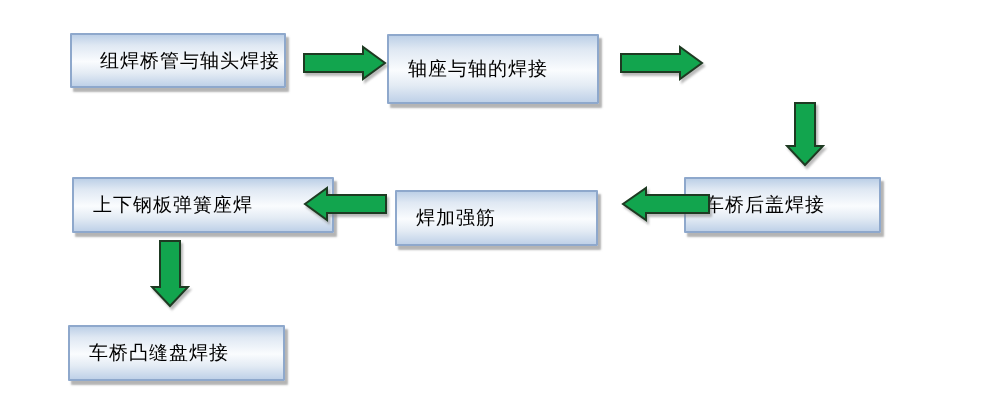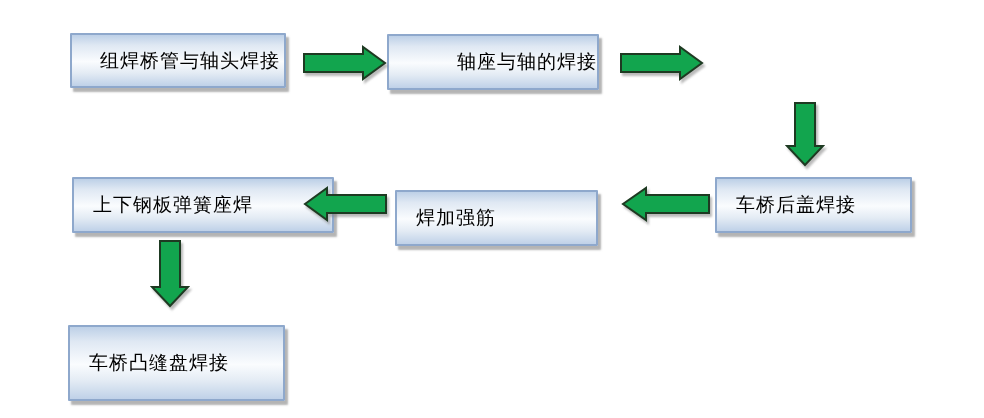--- a/index.html
+++ b/index.html
@@ -44,38 +44,38 @@
 </style>
 </head>
 <body>
 
 <div class="canvas">
 
   <div class="node" style="left:70px; top:33px; width:216px; height:55px;padding-left:28px;">
     <span>组焊桥管与轴头焊接</span>
   </div>
 
-  <div class="node" style="left:387px; top:34px; width:212px; height:56px;justify-content:flex-end;">
+  <div class="node" style="left:387px; top:34px; width:212px; height:70px;">
     <span>轴座与轴的焊接</span>
   </div>
 
 
-  <div class="node" style="left:715px; top:177px; width:197px; height:56px;">
+  <div class="node" style="left:684px; top:177px; width:197px; height:56px;">
     <span>车桥后盖焊接</span>
   </div>
 
   <div class="node" style="left:395px; top:178px; width:203px; height:56px;margin-top:12px;">
     <span>焊加强筋</span>
   </div>
 
   <div class="node" style="left:72px; top:177px; width:262px; height:56px;">
     <span>上下钢板弹簧座焊</span>
   </div>
 
-  <div class="node" style="left:68px; top:325px; width:217px; height:76px;">
+  <div class="node" style="left:68px; top:325px; width:217px; height:56px;">
     <span>车桥凸缝盘焊接</span>
   </div>
 
   <svg class="arrow" style="left:303px; top:45px;" width="84" height="36" viewBox="0 0 84 36">
     <polygon points="1,9 60,9 60,2 82,18 60,34 60,27 1,27" fill="#12A54E"></polygon>
   </svg>
 
   <svg class="arrow" style="left:620px; top:45px;" width="84" height="36" viewBox="0 0 84 36">
     <polygon points="1,9 60,9 60,2 82,18 60,34 60,27 1,27" fill="#12A54E"></polygon>
   </svg>

